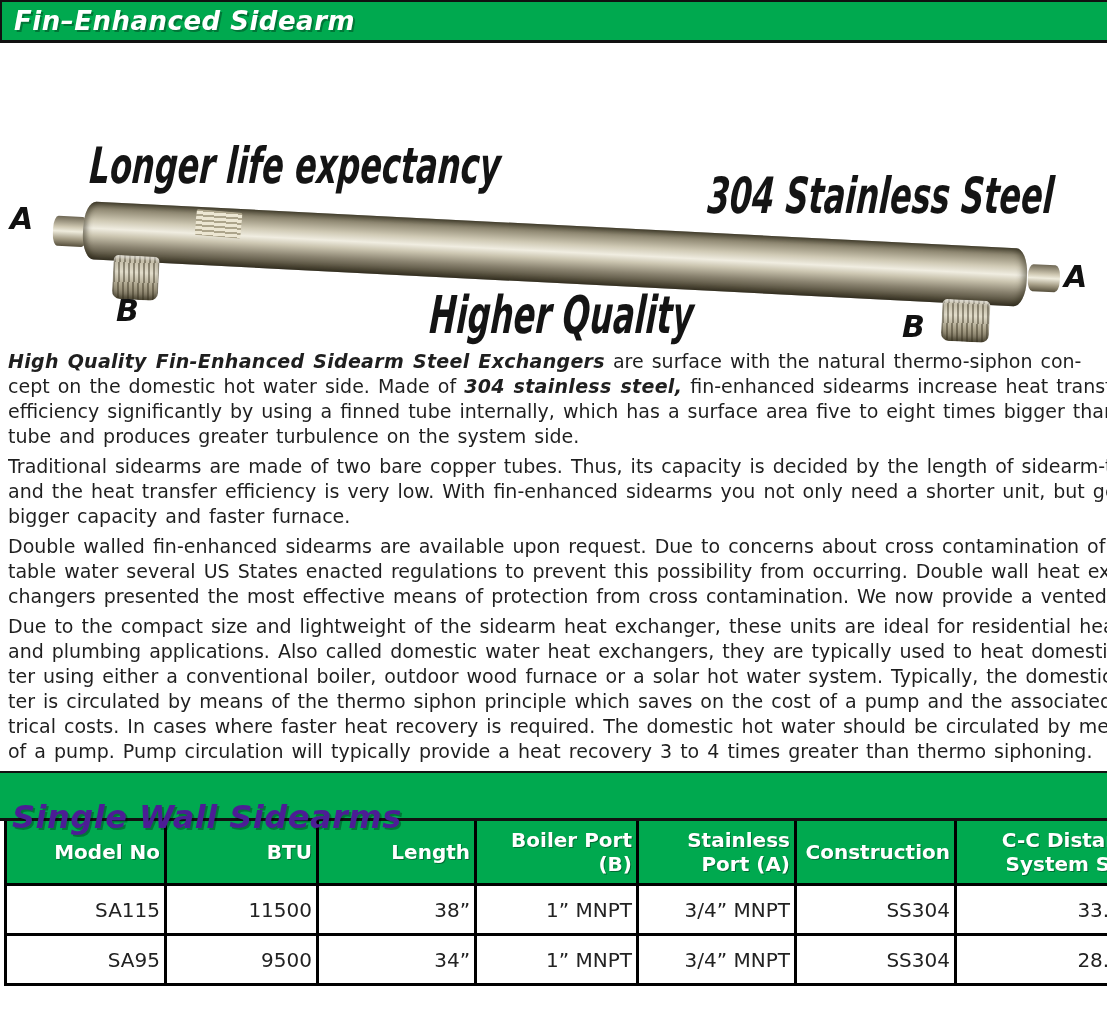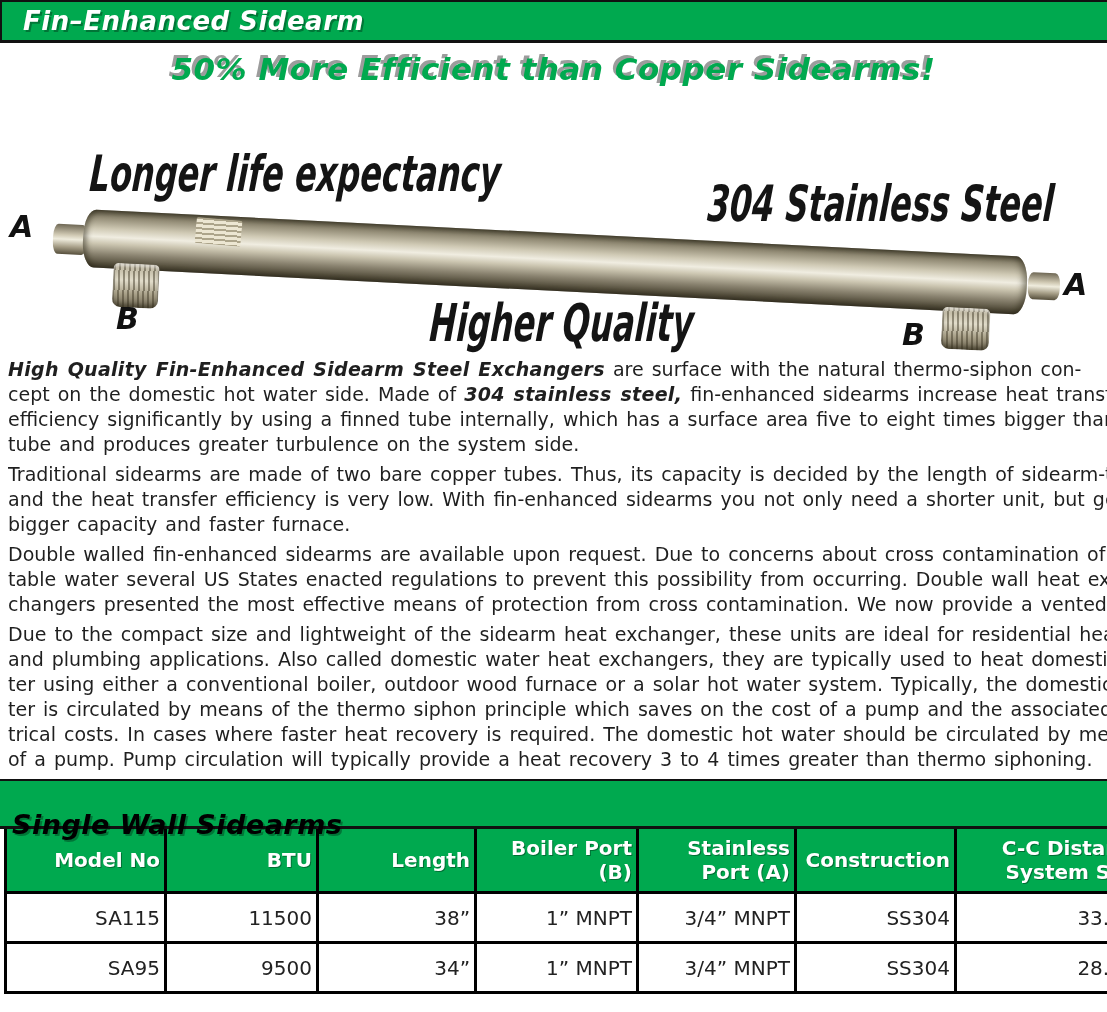--- a/index.html
+++ b/index.html
@@ -17,21 +17,20 @@
   
   .topbar{
     height:38px;background:var(--green);
     border:2px solid var(--border);border-bottom-width:3px;
     display:flex;align-items:center;
   }
   .topbar-title{
     color:#fff;font-weight:bold;font-style:italic;font-size:26px;
     padding-left:12px;letter-spacing:.5px;
     text-shadow:2px 2px 0 rgba(0,0,0,.3);
-    margin-left:9px;
   }
 
   
   .hero{position:relative;height:302px;background:#fff;}
   .tagline{
     width:1107px;text-align:center;margin-top:8px;
     color:var(--green);font-weight:bold;font-style:italic;font-size:31px;
     text-shadow:-3px -3px 0 #9c9c9c;
     letter-spacing:.5px;
   }
@@ -94,21 +93,21 @@
   }
   .bi{font-weight:bold;font-style:italic;letter-spacing:.3px;}
 
   
   .banner{
     margin-top:7px;height:45px;background:var(--green);
     border-top:2px solid var(--border);border-bottom:3px solid var(--border);
     display:flex;align-items:center;
   }
   .banner-text{
-    color:#000000;font-weight:bold;font-style:italic;font-size:27px;
+    color:#4c1d95;font-weight:bold;font-style:italic;font-size:32px;
     padding-left:12px;letter-spacing:.5px;text-shadow:2px 2px 0 rgba(0,0,0,.3);margin-top:42px;
   }
 
   
   table.spec{
     border-collapse:collapse;table-layout:fixed;width:1145px;margin-left:4px;
   }
   table.spec th{
     background:var(--green);color:#fff;font-weight:bold;font-size:20px;
     border:3px solid #000;border-top:none;text-align:right;
@@ -123,21 +122,20 @@
 </head>
 <body>
 
 <div class="page">
 
   <header class="topbar">
     <span class="topbar-title">Fin–Enhanced Sidearm</span>
   </header>
 
   <section class="hero">
-    <div class="tagline">50% More Efficient than Copper Sidearms!</div>
 
     <div class="tube-group">
       <div class="stub stub-left"></div>
       <div class="tube-body"></div>
       <div class="sticker"></div>
       <div class="stub stub-right"></div>
       <div class="port port-left"></div>
       <div class="port port-right"></div>
     </div>
 

